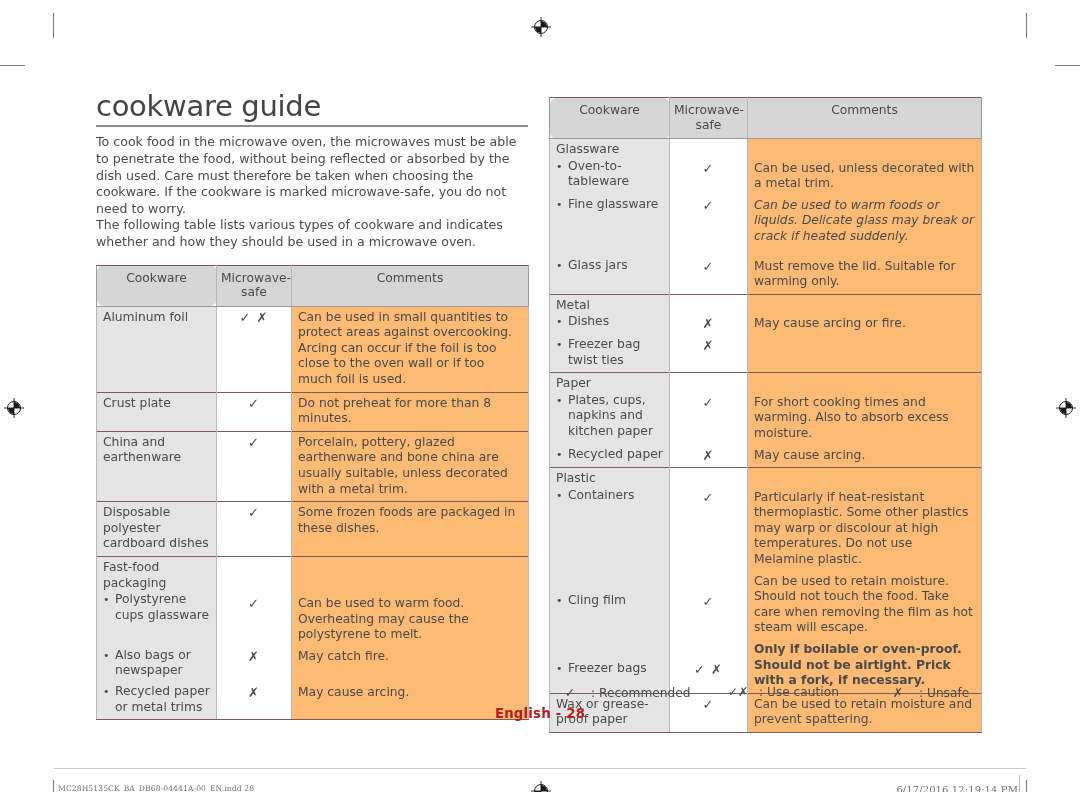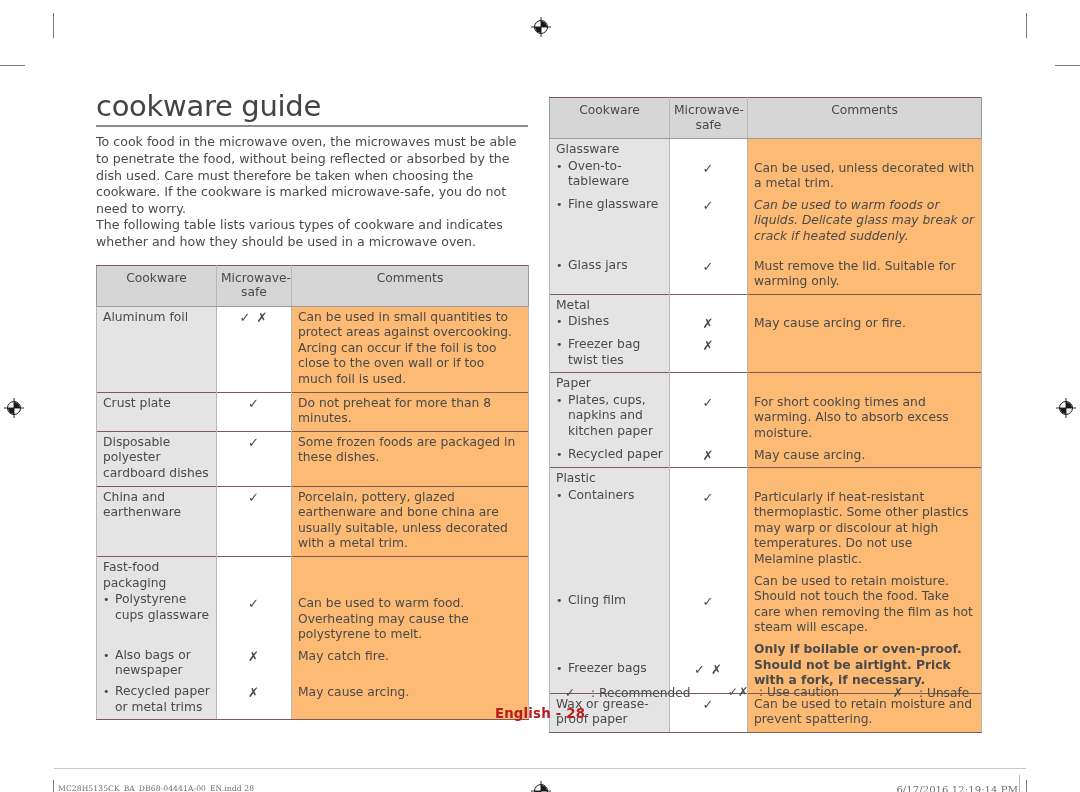--- a/index.html
+++ b/index.html
@@ -78,21 +78,21 @@
     line-height: 15.6px;
   }
   table.cw thead th {
     background: #d6d6d6;
     text-align: center;
     border-top: 1px solid #7d5a55;
     border-bottom: 1px solid #9a9a9a;
     padding: 5px 4px 6px 4px;
     line-height: 14.5px;
   }
-  table.cw thead th.h-cook { border-left: 1px solid #9a9a9a; }
+  table.cw thead th.h-cook { border-left: 1px solid #9a9a9a; border-radius: 7px; }
   table.cw thead th.h-cmt  { border-right: 1px solid #9a9a9a; }
 
   table.cw tbody tr.group > td { border-top: 1px solid #7d5a55; }
   table.cw tbody tr.sub   > td { border-top: 0; }
   table.cw tbody tr.last  > td { border-bottom: 1px solid #7d5a55; }
 
   td.c-name {
     background: #e4e4e4;
     border-left: 1px solid #9a9a9a;
   }
@@ -270,29 +270,29 @@
           <td class="c-cmt">Can be used in small quantities to protect areas against overcooking. Arcing can occur if the foil is too close to the oven wall or if too much foil is used.</td>
         </tr>
 
         <tr class="group">
           <td class="c-name">Crust plate</td>
           <td class="c-safe">✓</td>
           <td class="c-cmt">Do not preheat for more than 8 minutes.</td>
         </tr>
 
         <tr class="group">
+          <td class="c-name">China and earthenware</td>
+          <td class="c-safe">✓</td>
+          <td class="c-cmt">Porcelain, pottery, glazed earthenware and bone china are usually suitable, unless decorated with a metal trim.</td>
+        </tr>
+
+        <tr class="group">
           <td class="c-name">Disposable polyester cardboard dishes</td>
           <td class="c-safe">✓</td>
           <td class="c-cmt">Some frozen foods are packaged in these dishes.</td>
-        </tr>
-
-        <tr class="group">
-          <td class="c-name">China and earthenware</td>
-          <td class="c-safe">✓</td>
-          <td class="c-cmt">Porcelain, pottery, glazed earthenware and bone china are usually suitable, unless decorated with a metal trim.</td>
         </tr>
 
         <tr class="group">
           <td class="c-name" style="padding-bottom:1px;">Fast-food packaging</td>
           <td class="c-safe"></td>
           <td class="c-cmt"></td>
         </tr>
 
         <tr class="sub">
           <td class="c-name" style="padding-top:0;">

